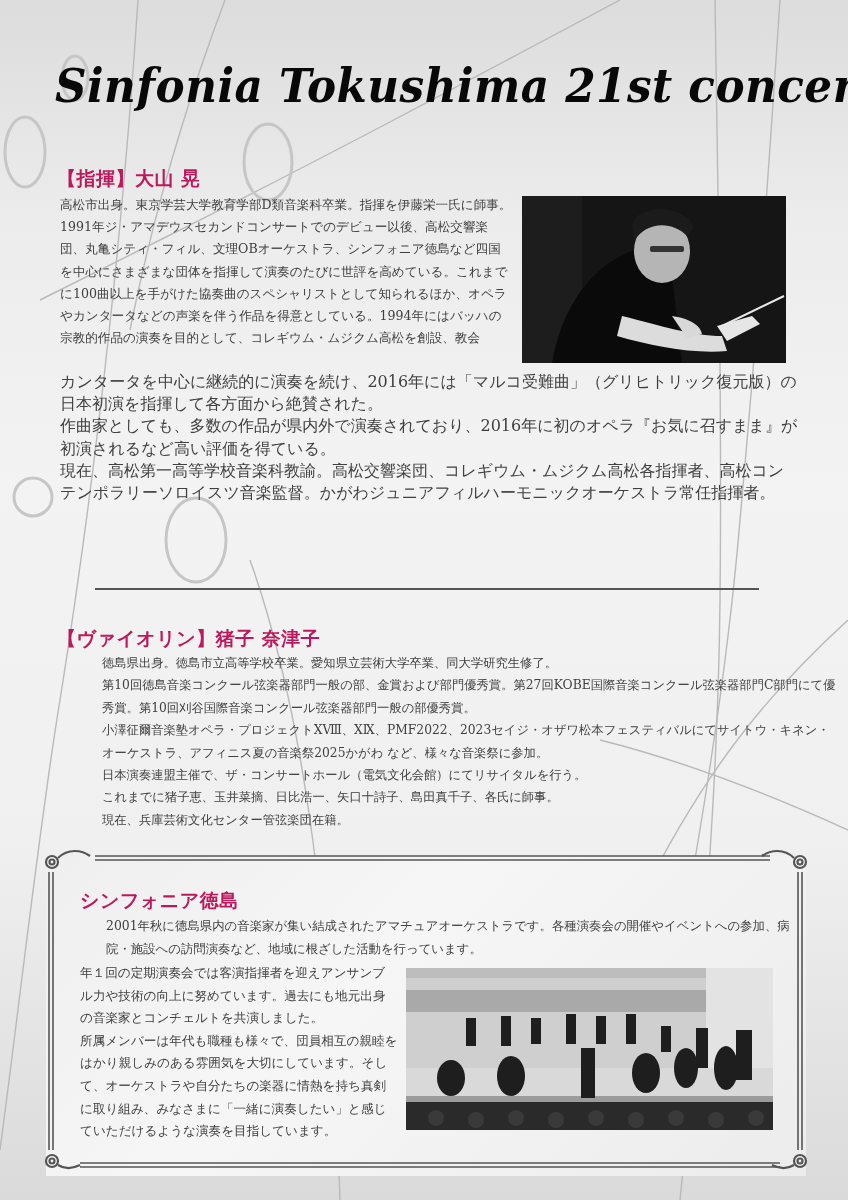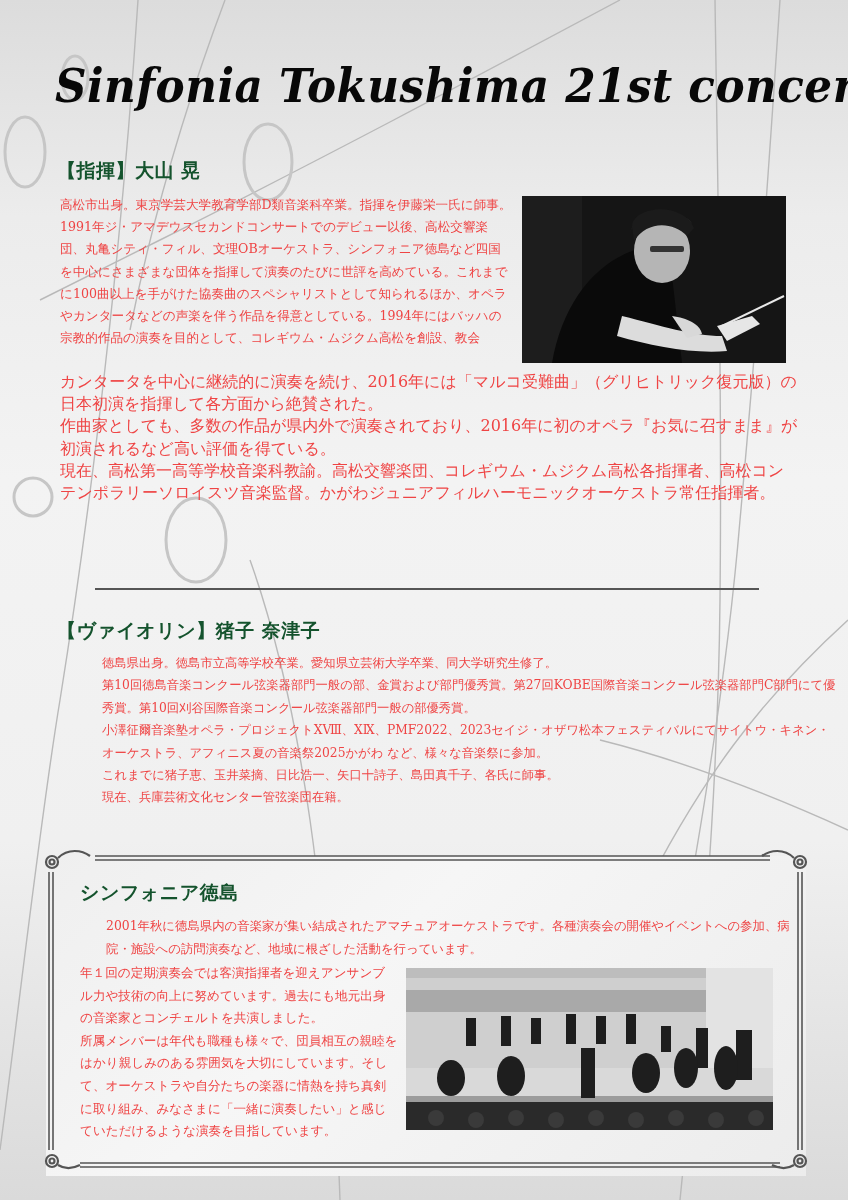--- a/index.html
+++ b/index.html
@@ -10,24 +10,24 @@
     color: #111;
   }
   .bg-deco { position: absolute; inset: 0; pointer-events: none; }
   .title {
     position: absolute; left: 55px; top: 58px; width: 760px;
     font-family: "DejaVu Serif", serif; font-style: italic; font-weight: bold;
     font-size: 47px; letter-spacing: 0.5px; color: #080808;
     white-space: nowrap; transform: scaleX(0.93); transform-origin: left;
   }
   .section-heading {
-    position: absolute; font-size: 19px; font-weight: bold; color: #14532d;
-    letter-spacing: 0.5px; white-space: nowrap;
+    position: absolute; font-size: 19px; font-weight: bold; color: #be185d;
+    letter-spacing: 0.5px; white-space: nowrap; margin-top: 8px;
   }
-  .para { position: absolute; font-size: 12.6px; line-height: 22.2px; color: #ef4444; }
+  .para { position: absolute; font-size: 12.6px; line-height: 22.2px; color: #404040; }
   .para p { margin: 0; }
   .photo { position: absolute; overflow: hidden; }
   .divider { position: absolute; left: 95px; top: 588px; width: 664px; height: 1.5px; background: #555; }
   .frame {
     position: absolute; left: 46px; top: 856px; width: 760px; height: 320px;
     background: linear-gradient(135deg, #efefef 0%, #f6f6f6 40%, #ececec 100%);
   }
 </style>
 </head>
 <body>
@@ -84,20 +84,21 @@
 </div>
 
 <div class="divider"></div>
 
 <div class="section-heading" style="left:57px; top:618px;">【ヴァイオリン】猪子 奈津子</div>
 
 <div class="para" style="left:60px; top:652px; width:740px; font-size:12.3px; line-height:22.4px;margin-left:42px;">
   <p>徳島県出身。徳島市立高等学校卒業。愛知県立芸術大学卒業、同大学研究生修了。</p>
   <p>第10回徳島音楽コンクール弦楽器部門一般の部、金賞および部門優秀賞。第27回KOBE国際音楽コンクール弦楽器部門C部門にて優秀賞。第10回刈谷国際音楽コンクール弦楽器部門一般の部優秀賞。</p>
   <p>小澤征爾音楽塾オペラ・プロジェクトXⅧ、XⅨ、PMF2022、2023セイジ・オザワ松本フェスティバルにてサイトウ・キネン・オーケストラ、アフィニス夏の音楽祭2025かがわ など、様々な音楽祭に参加。</p>
+  <p>日本演奏連盟主催で、ザ・コンサートホール（電気文化会館）にてリサイタルを行う。</p>
   <p>これまでに猪子恵、玉井菜摘、日比浩一、矢口十詩子、島田真千子、各氏に師事。</p>
   <p>現在、兵庫芸術文化センター管弦楽団在籍。</p>
 </div>
 
 <div class="frame"></div>
 <svg style="position:absolute; left:0; top:0;" width="848" height="1200">
   <g fill="none" stroke="#555" stroke-width="1.6">
     <line x1="95" y1="856" x2="770" y2="856"></line>
     <line x1="95" y1="860" x2="770" y2="860"></line>
     <line x1="80" y1="1163" x2="780" y2="1163"></line>

